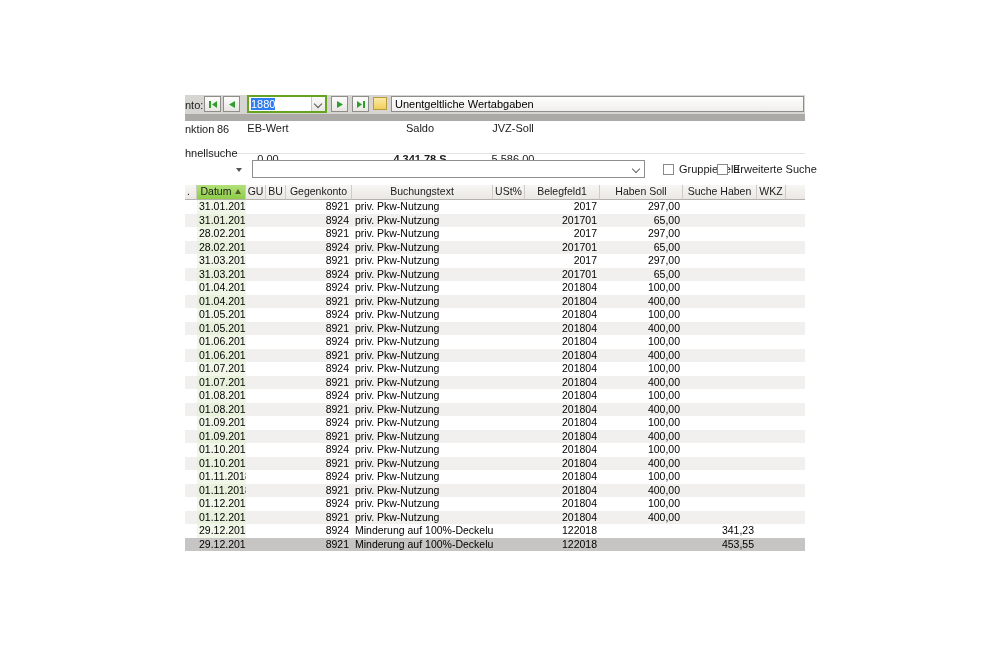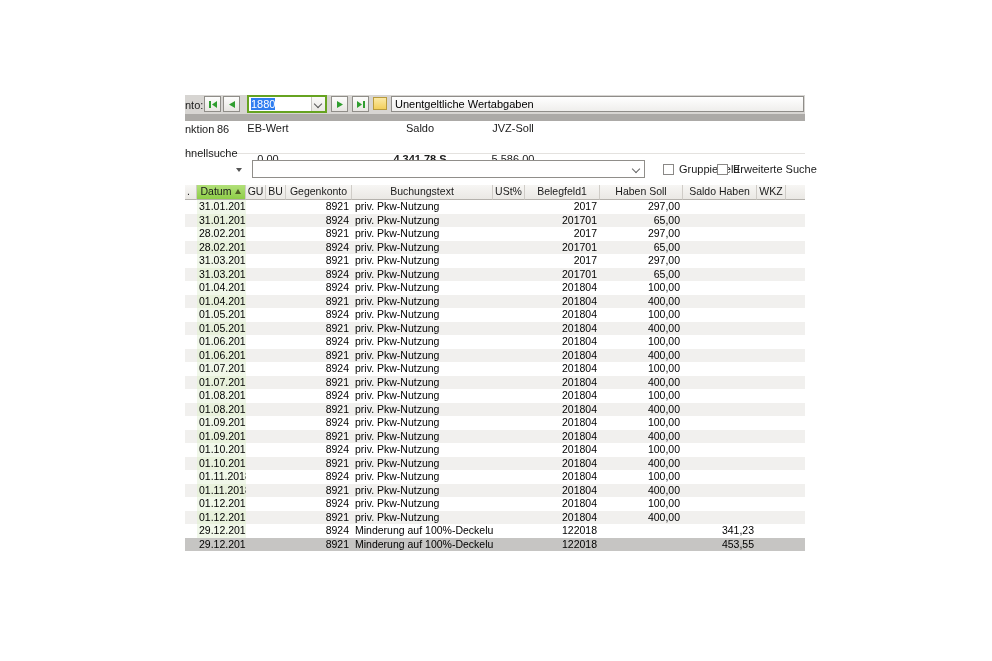--- a/index.html
+++ b/index.html
@@ -178,21 +178,21 @@
   <div class="grid-header" id="grid-header">
       <div class="hcell first" style="width: 12px;"><span>.</span></div>
       <div class="hcell sorted" style="width: 49px;"><span>Datum</span><span class="sort-arrow"></span></div>
       <div class="hcell" style="width: 20px;"><span>GU</span></div>
       <div class="hcell" style="width: 20px;"><span>BU</span></div>
       <div class="hcell" style="width: 66px;"><span>Gegenkonto</span></div>
       <div class="hcell" style="width: 141px;"><span>Buchungstext</span></div>
       <div class="hcell" style="width: 32px;"><span>USt%</span></div>
       <div class="hcell" style="width: 75px;"><span>Belegfeld1</span></div>
       <div class="hcell" style="width: 83px;"><span>Haben Soll</span></div>
-      <div class="hcell" style="width: 74px;"><span>Saldo Haben</span></div>
+      <div class="hcell" style="width: 74px;"><span>Suche Haben</span></div>
       <div class="hcell" style="width: 29px;"><span>WKZ</span></div>
       <div class="hcell hfiller"></div>
     </div>
   <div class="grid-body" id="grid-body">
       <div class="grow">
         <div class="gcell a-l" style="width: 12px;"></div>
         <div class="gcell a-l c-datum" style="width: 49px;">31.01.2018</div>
         <div class="gcell a-c" style="width: 20px;"></div>
         <div class="gcell a-c" style="width: 20px;"></div>
         <div class="gcell a-r" style="width: 66px;">8921</div>

